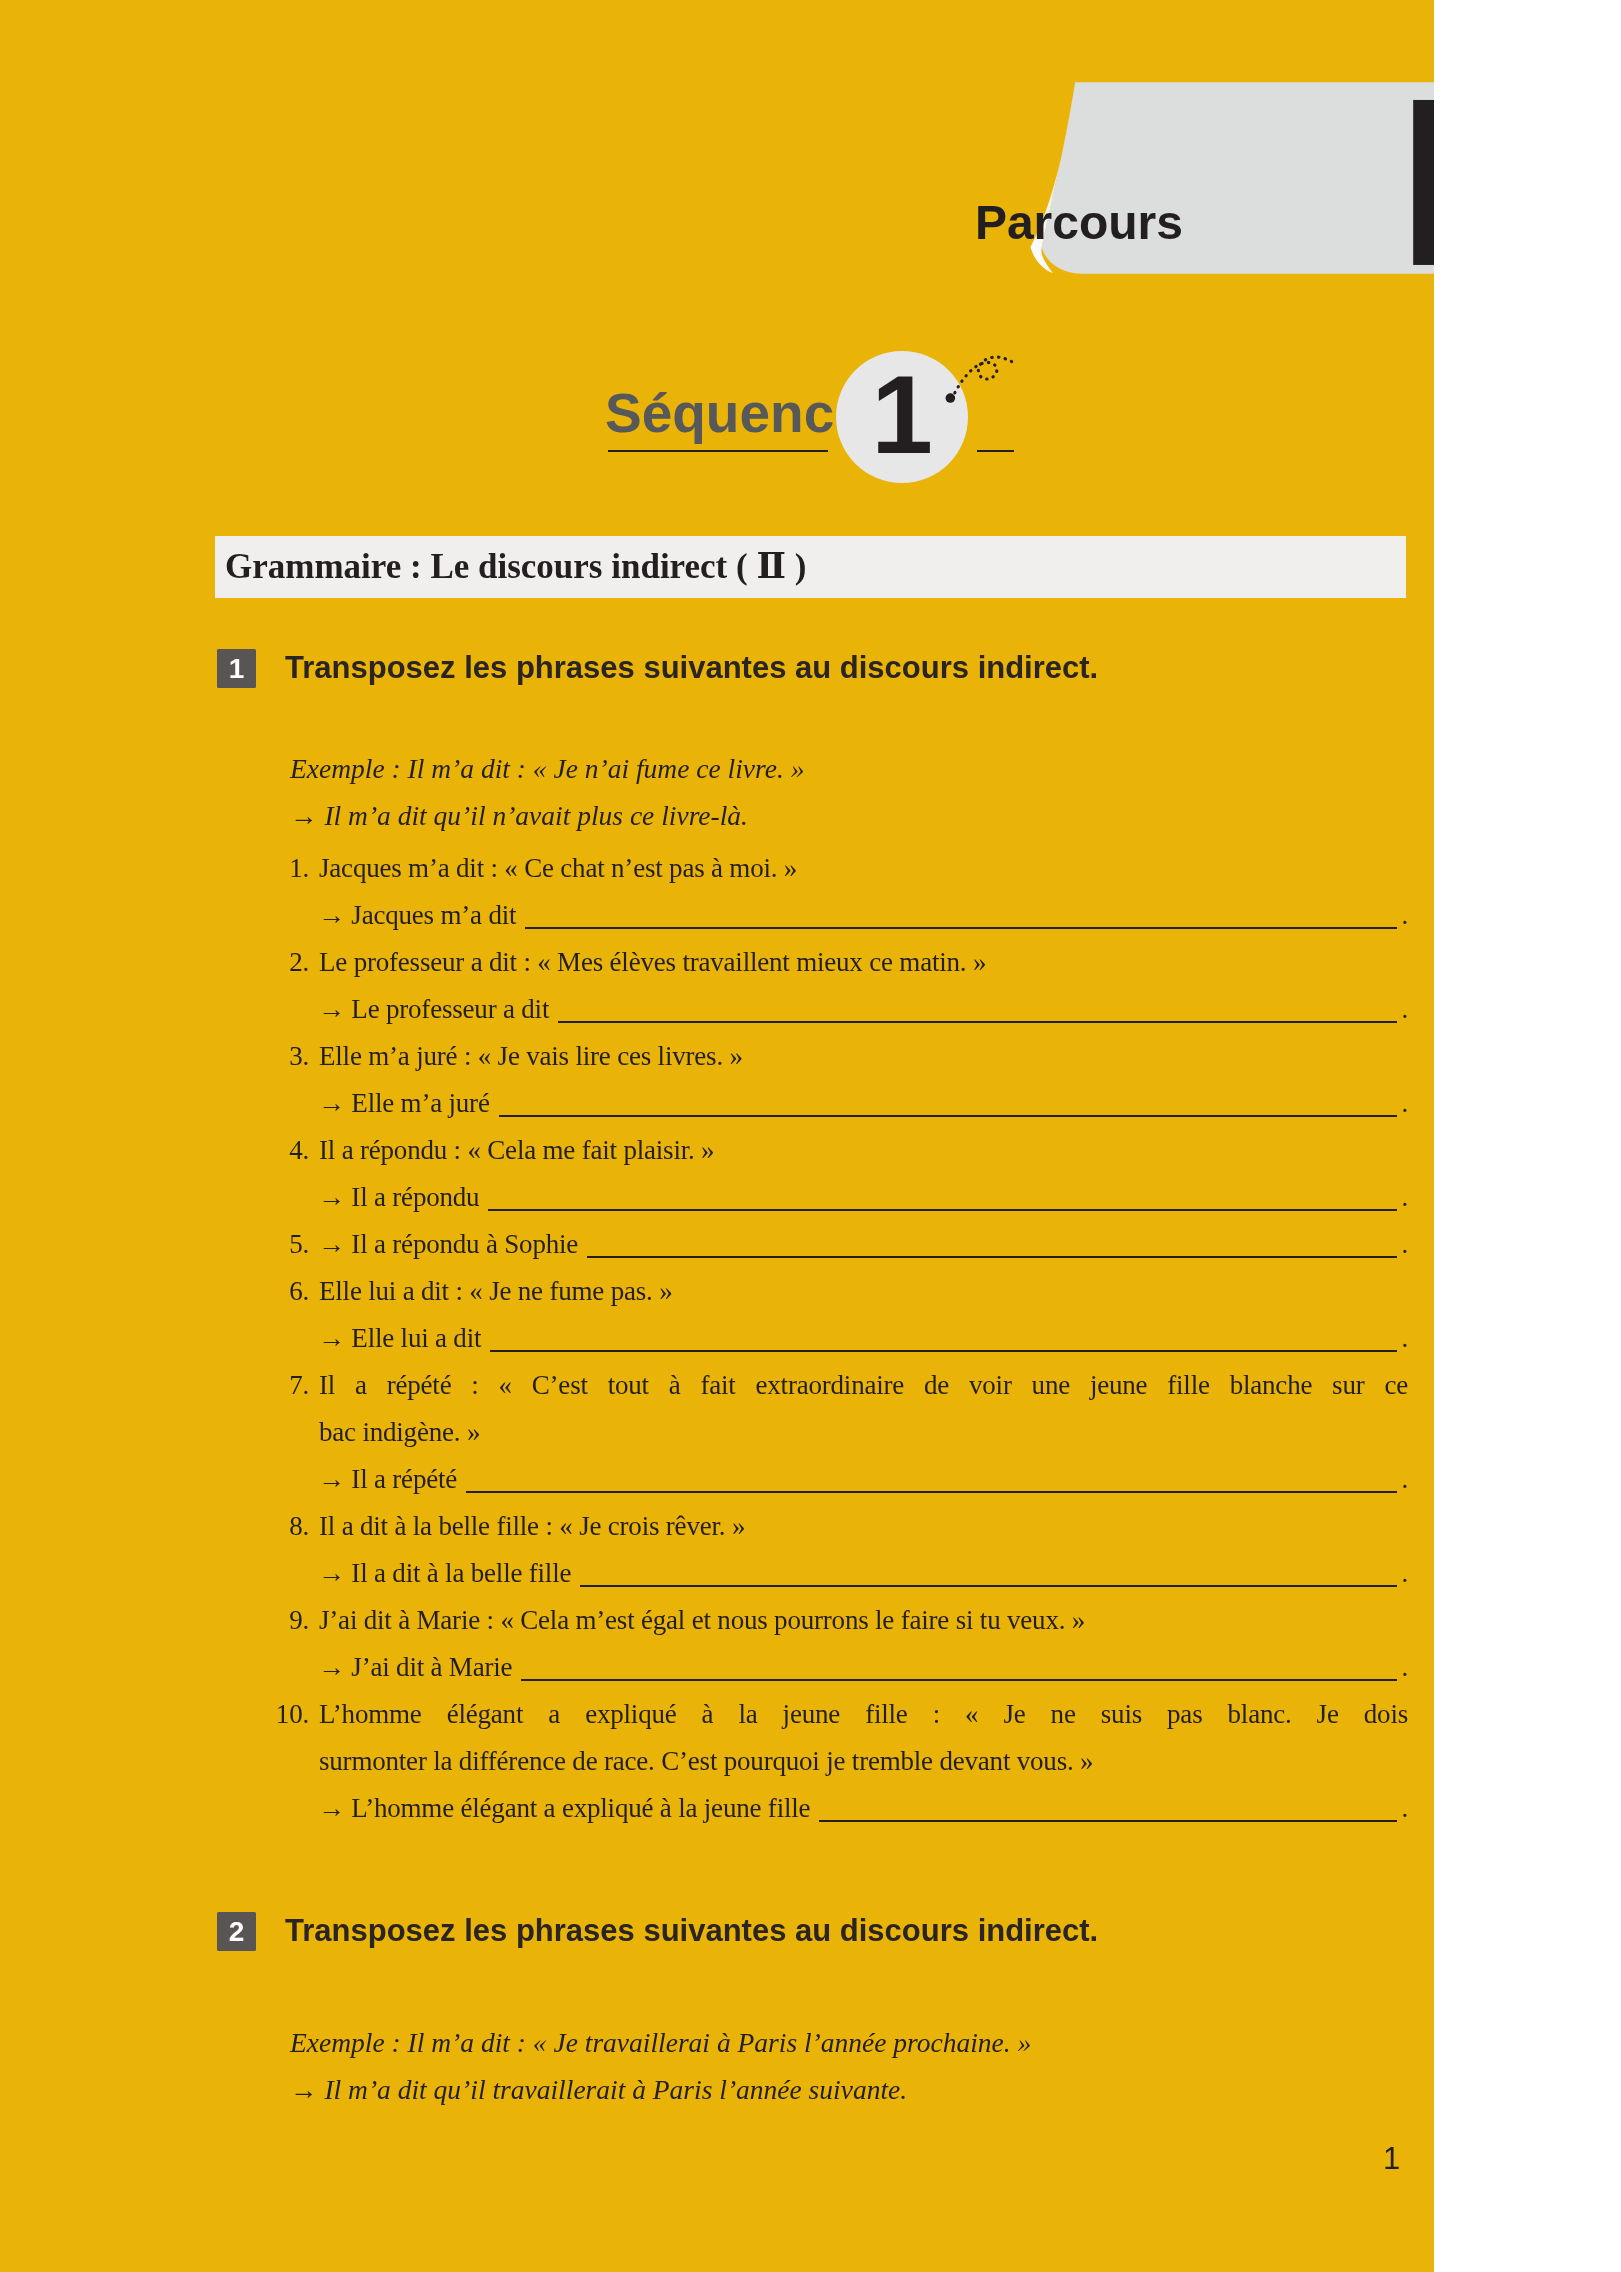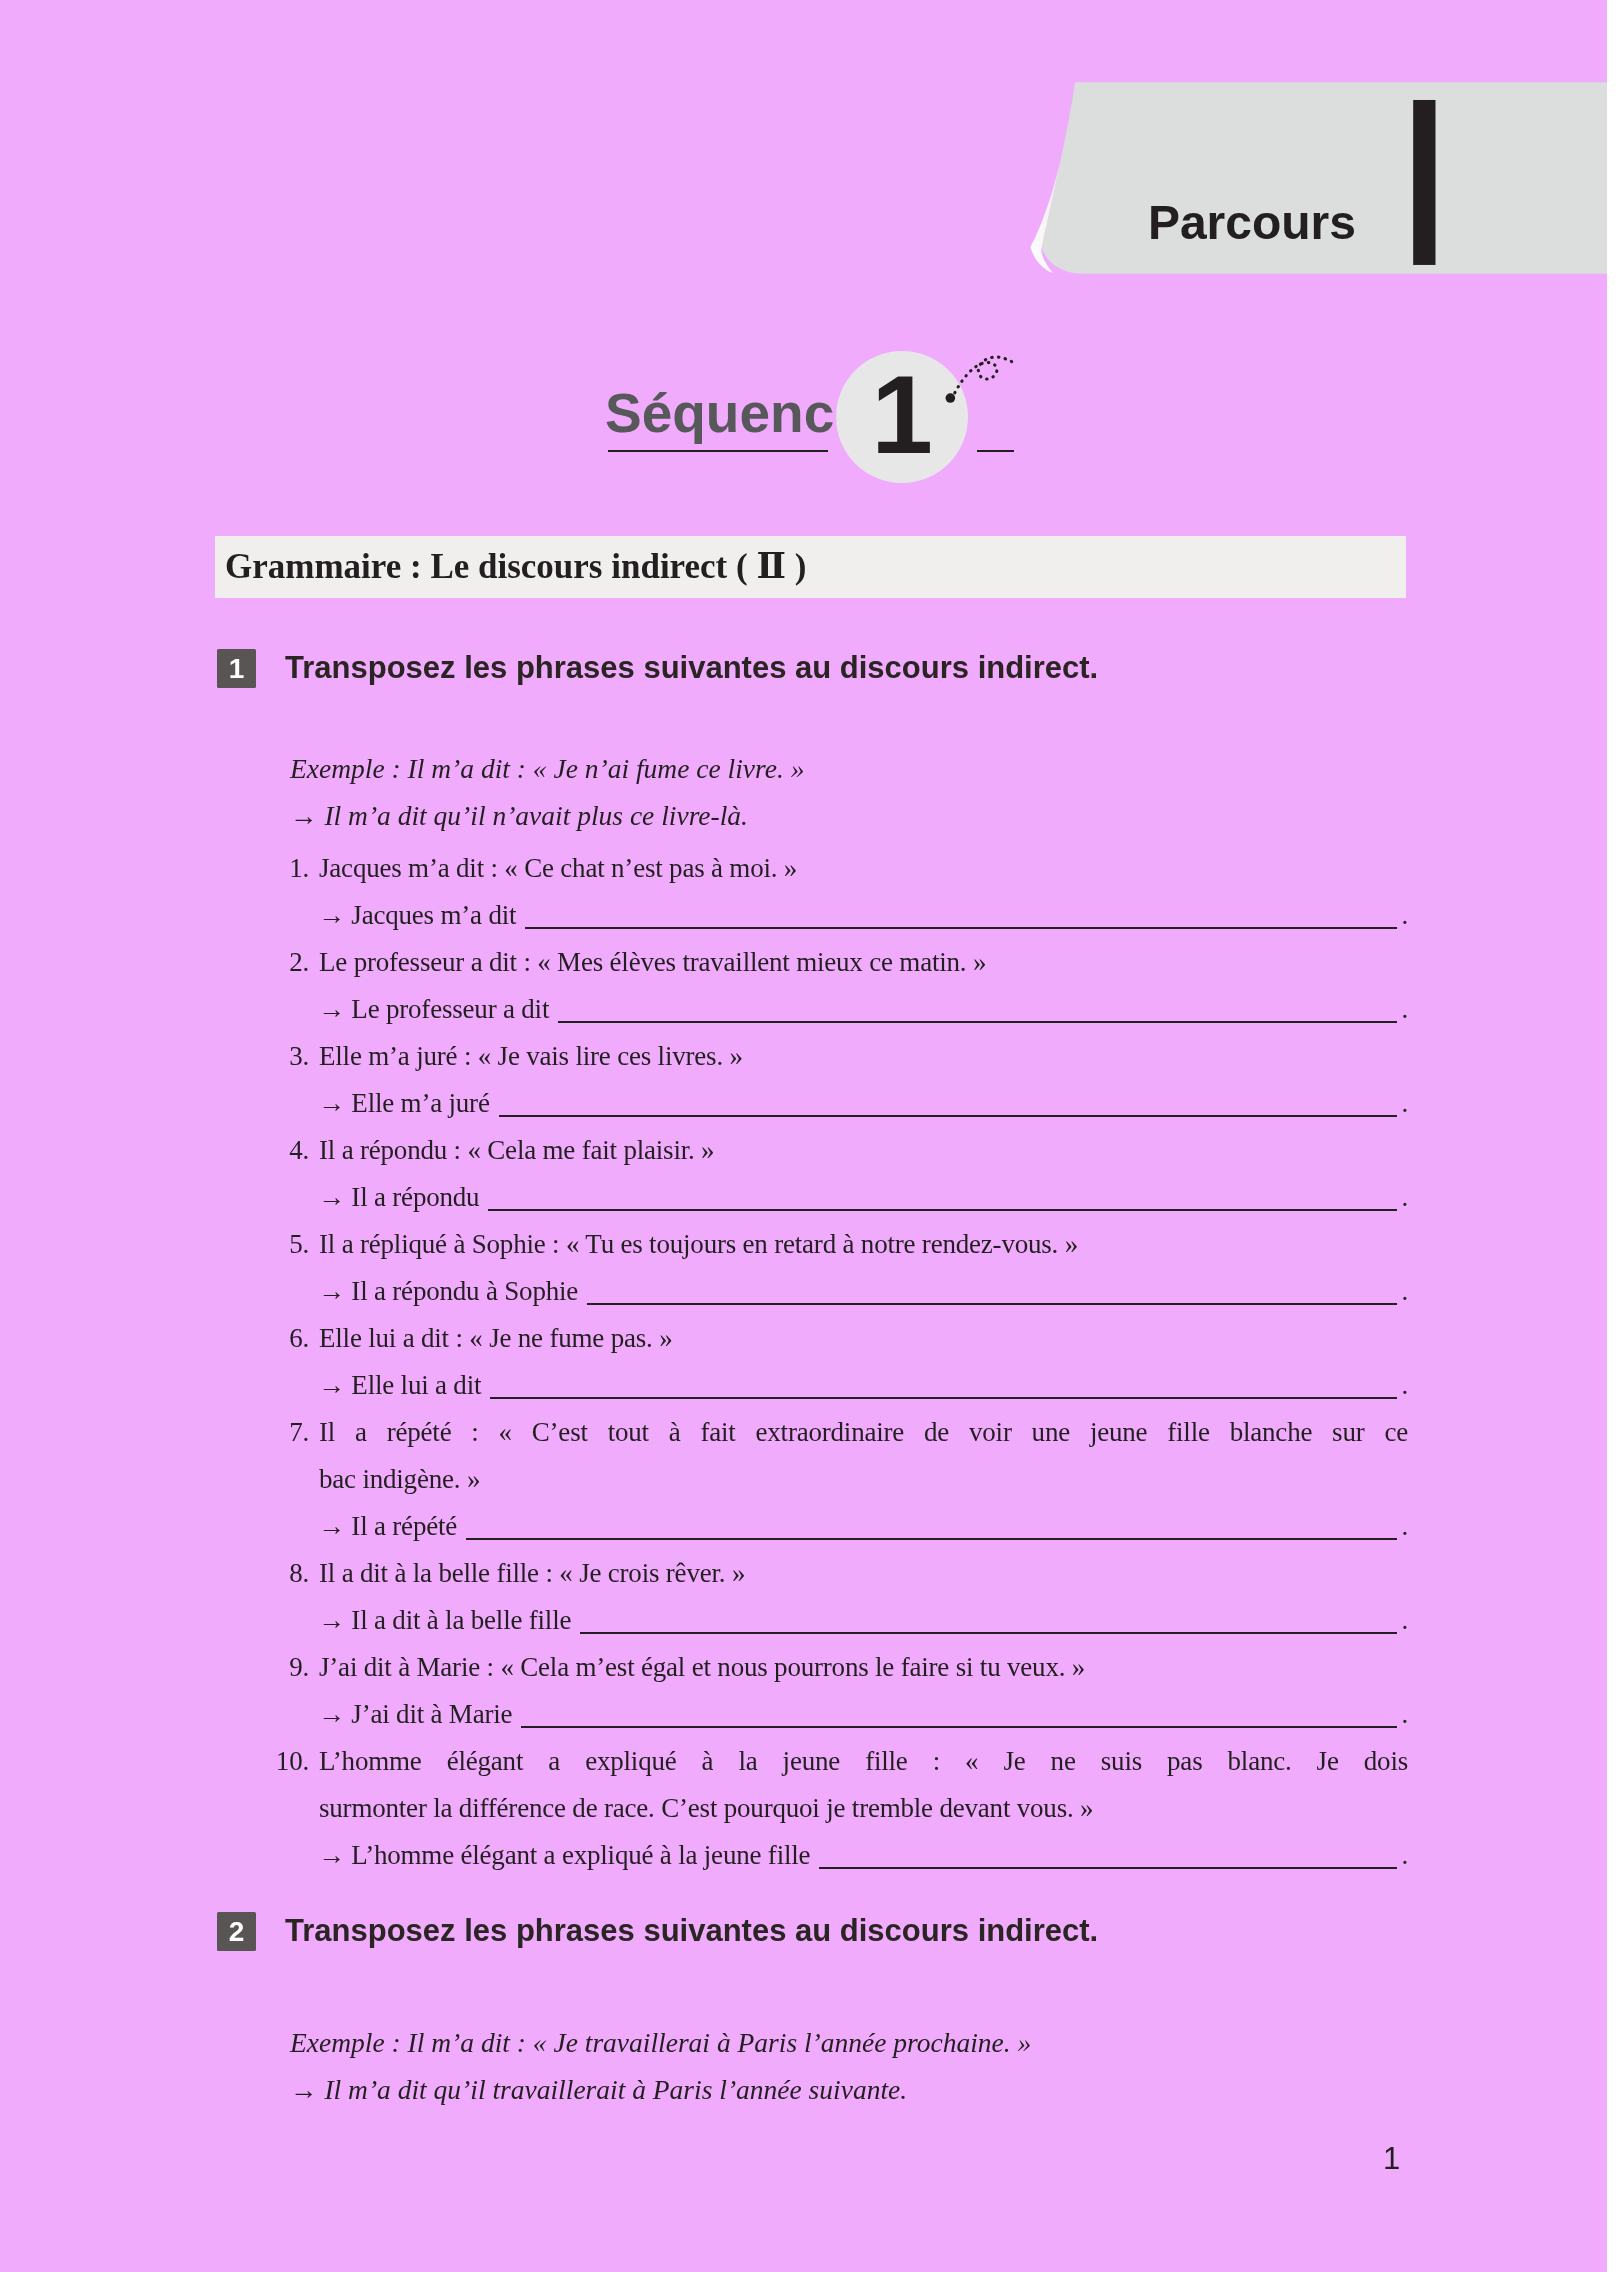--- a/index.html
+++ b/index.html
@@ -1,18 +1,18 @@
 <!DOCTYPE html>
 <html style="--ink: #231f20; --seq-gray: #57585a; --circle-gray: #e8e7e7; --banner-gray: #f1efee; --badge-gray: #5a5555;font-size:12px"><head>
 <meta charset="utf-8">
 <title>Parcours — Séquence 1</title>
 <style>
   html,body{margin:0;padding:0;background:#ffffff;}
   .page{
-    position:relative;width:1607px;height:2273px;background:#f0abfc;overflow:hidden;
+    position:relative;width:1434px;height:2273px;background:#eab308;overflow:hidden;
     font-family:"Liberation Serif","DejaVu Serif",serif;color:var(--ink,#231f20);
   }
 
   
   .ribbon{position:absolute;left:1029px;top:82px;width:593px;height:192px;}
   .parcours{
     position:absolute;top:195px;right:251px;
     font-family:"Liberation Sans","DejaVu Sans",sans-serif;font-weight:700;font-size:48px;
     color:var(--ink,#231f20);letter-spacing:0px;
   }
@@ -149,21 +149,20 @@
         <span class="num">4.</span>
         <div class="s-line">Il a répondu : « Cela me fait plaisir. »</div>
         <div class="answer">
       <span class="ans-prefix">→ Il a répondu</span>
       <span class="blank"></span>
       <span class="period">.</span>
     </div>
       </div>
       <div class="item">
         <span class="num">5.</span>
-        <div class="s-line">Il a répliqué à Sophie : « Tu es toujours en retard à notre rendez-vous. »</div>
         <div class="answer">
       <span class="ans-prefix">→ Il a répondu à Sophie</span>
       <span class="blank"></span>
       <span class="period">.</span>
     </div>
       </div>
       <div class="item">
         <span class="num">6.</span>
         <div class="s-line">Elle lui a dit : « Je ne fume pas. »</div>
         <div class="answer">

